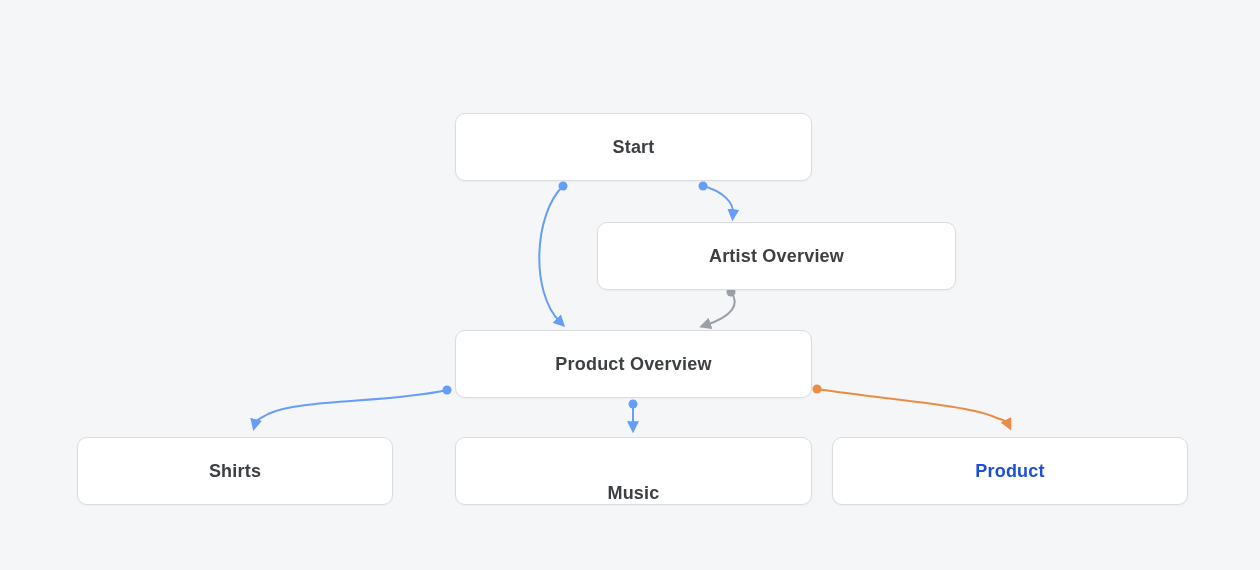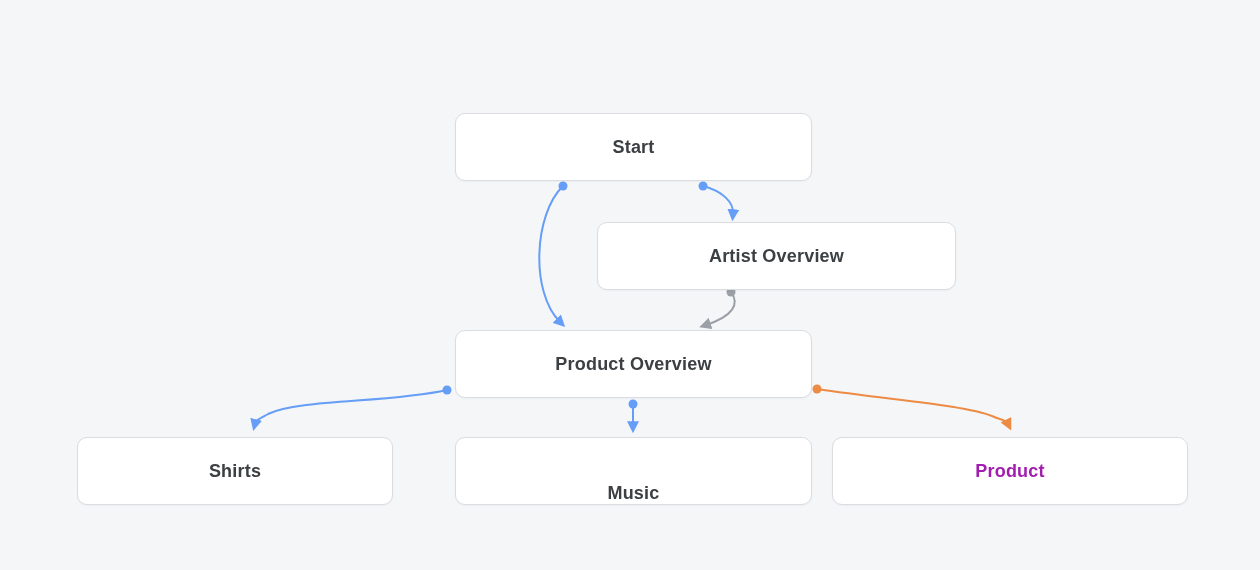--- a/index.html
+++ b/index.html
@@ -77,15 +77,15 @@
     <div class="node" style="left: 455px; top: 330px; width: 357px; height: 68px; background: rgb(255, 255, 255); border-color: rgb(218, 220, 224);">
       <span class="node-label" style="color: rgb(60, 64, 67);">Product Overview</span>
     </div>
     <div class="node" style="left: 77px; top: 437px; width: 316px; height: 68px; background: rgb(255, 255, 255); border-color: rgb(218, 220, 224);">
       <span class="node-label" style="color: rgb(60, 64, 67);">Shirts</span>
     </div>
     <div class="node" style="left: 455px; top: 437px; width: 357px; height: 68px; background: rgb(255, 255, 255); border-color: rgb(218, 220, 224); align-items: flex-end;">
       <span class="node-label" style="color: rgb(60, 64, 67);">Music</span>
     </div>
     <div class="node" style="left: 832px; top: 437px; width: 356px; height: 68px; background: rgb(255, 255, 255); border-color: rgb(218, 220, 224);">
-      <span class="node-label" style="color: #a21caf;">Product</span>
+      <span class="node-label" style="color: #1d4ed8;">Product</span>
     </div>
   </div>
 
 </body></html>

